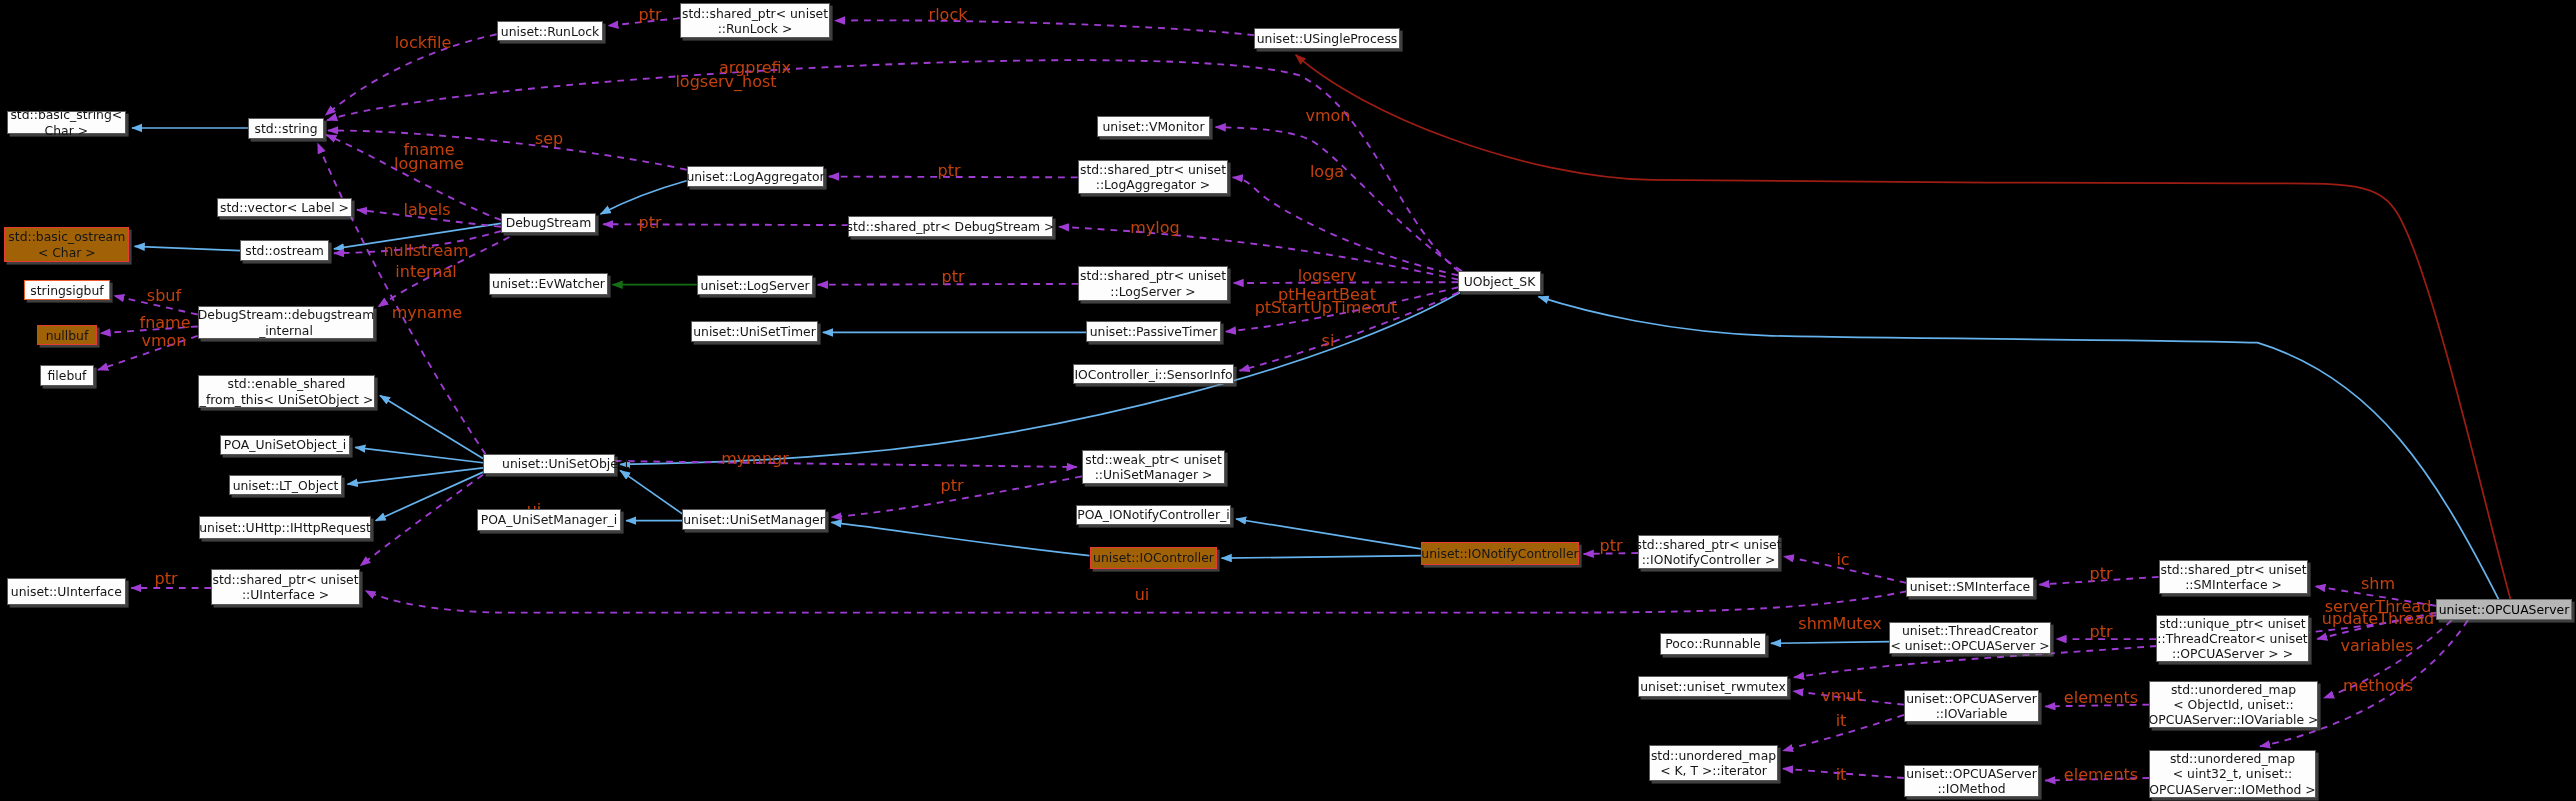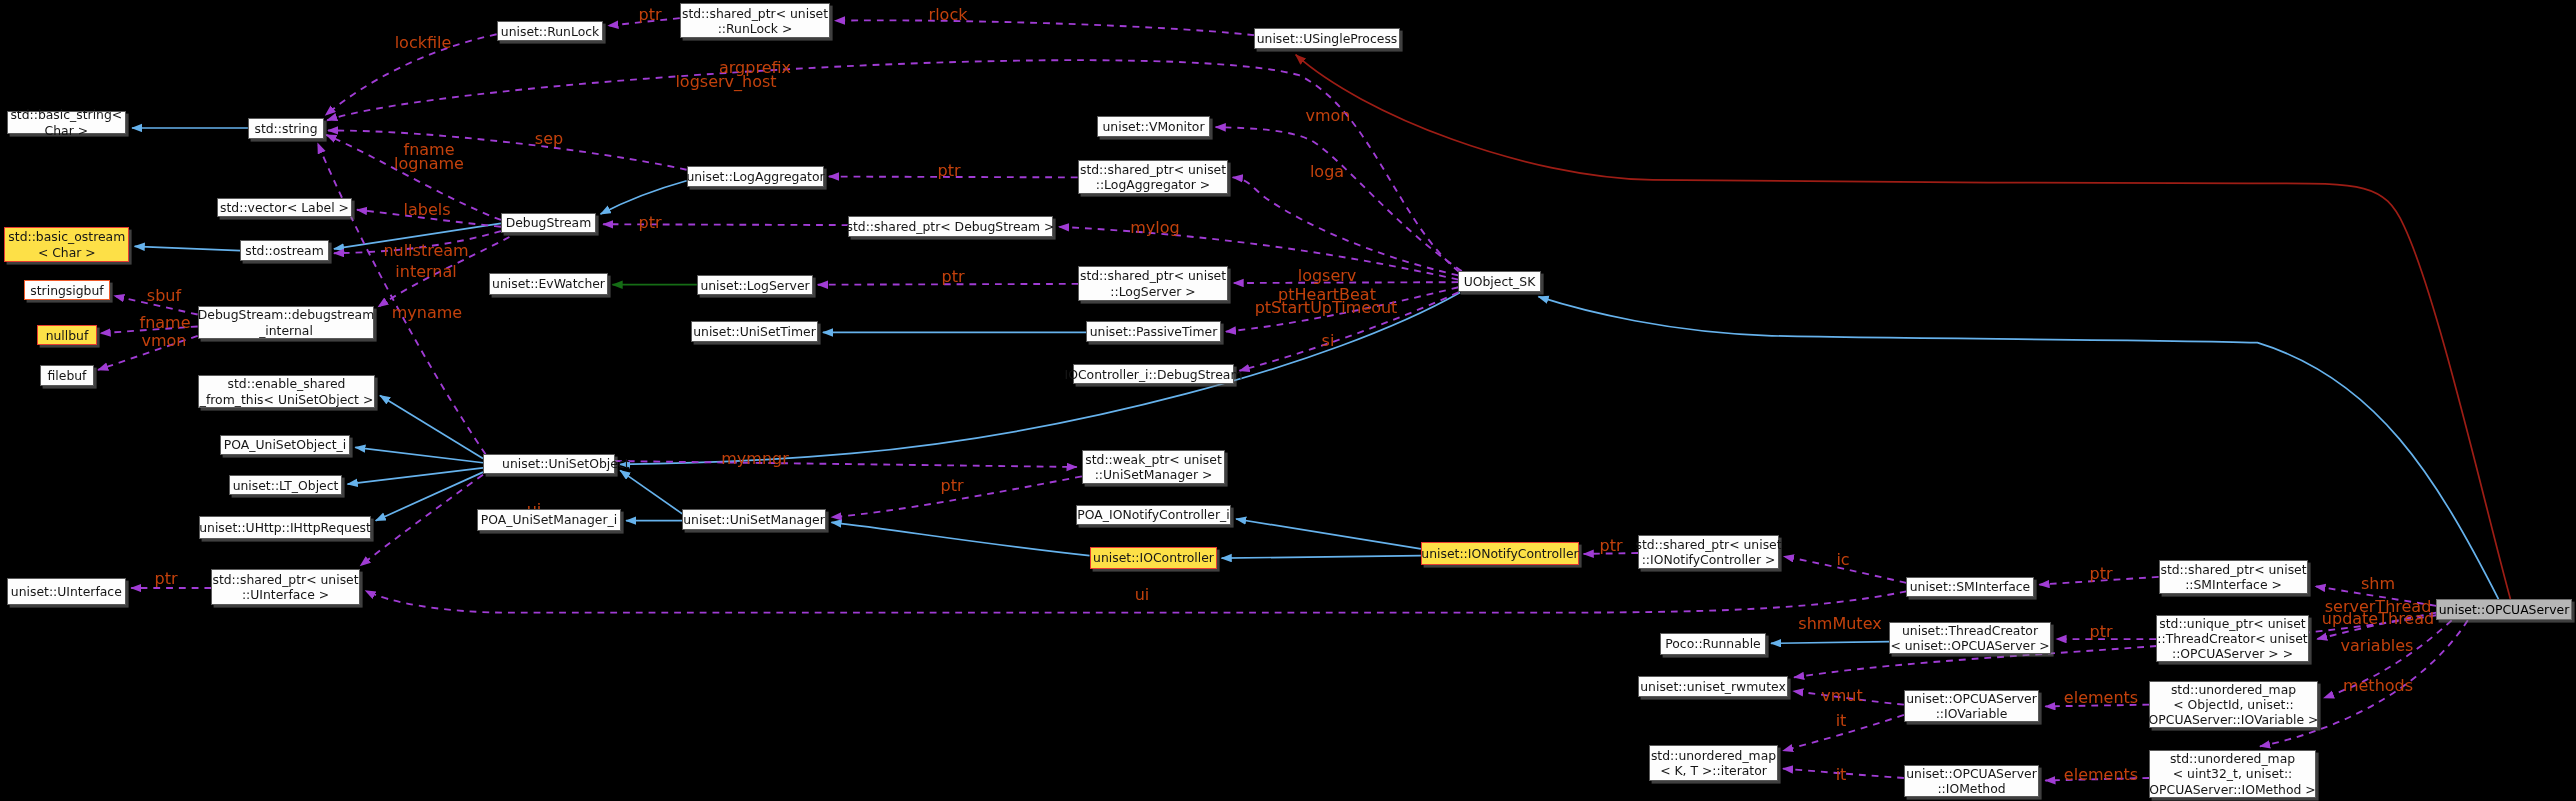--- a/index.html
+++ b/index.html
@@ -3,21 +3,21 @@
 <meta charset="utf-8">
 <style>
   html,body{margin:0;padding:0;background:#000;}
   #canvas{position:relative;width:2576px;height:802px;background:#000;overflow:hidden;
           font-family:"DejaVu Sans","Liberation Sans",sans-serif;}
   #edges{position:absolute;left:0;top:0;width:2576px;height:802px;}
   .node{position:absolute;display:flex;flex-direction:column;align-items:center;justify-content:center;
         background:#fdfdfd;border:0.9px solid #5a5a5a;box-shadow:2.6px 2.6px 0 rgba(125,125,125,.5);
         color:#161616;font-size:12.4px;line-height:15.3px;text-align:center;white-space:nowrap;
         box-sizing:border-box;padding:0.9px 3.4px;cursor:pointer;}
-  .node.trunc{border:1.7px solid #e83c30;background:#fde047;}
+  .node.trunc{border:1.7px solid #e83c30;background:#a16207;}
   .node.trunc-white{border:1.7px solid #ef5a2a;background:#fefefe;}
   .node.main{background:#b6b6b6;border:0.9px solid #6e6e6e;color:#000;}
   .elabel{position:absolute;transform:translate(-50%,-50%);color:#c2410c;font-size:16px;
           line-height:13.6px;white-space:nowrap;text-align:center;pointer-events:none;}
 </style>
 </head>
 <body>
 
 <div id="canvas">
   <svg id="edges" xmlns="http://www.w3.org/2000/svg" viewBox="0 0 3024 941" width="2576" height="802">
@@ -213,21 +213,21 @@
       <div class="node" style="left: 691px; top: 321px; width: 127px; height: 21px;">
         <div>uniset::UniSetTimer</div>
       </div>
       <div class="node" style="left: 1086px; top: 321px; width: 135px; height: 21px;">
         <div>uniset::PassiveTimer</div>
       </div>
       <div class="node" style="left: 40px; top: 365px; width: 54px; height: 21px;">
         <div>filebuf</div>
       </div>
       <div class="node" style="left: 1073px; top: 364px; width: 161px; height: 20.4px;">
-        <div>IOController_i::DebugStream</div>
+        <div>IOController_i::SensorInfo</div>
       </div>
       <div class="node" style="left: 198px; top: 375px; width: 177px; height: 33px;">
         <div>std::enable_shared</div>
         <div>_from_this&lt; UniSetObject &gt;</div>
       </div>
       <div class="node" style="left: 220px; top: 435px; width: 130px; height: 19.6px;">
         <div>POA_UniSetObject_i</div>
       </div>
       <div class="node" style="left: 483px; top: 454px; width: 132px; height: 19.6px; padding-left: 37px;">
         <div>uniset::UniSetObject</div>

